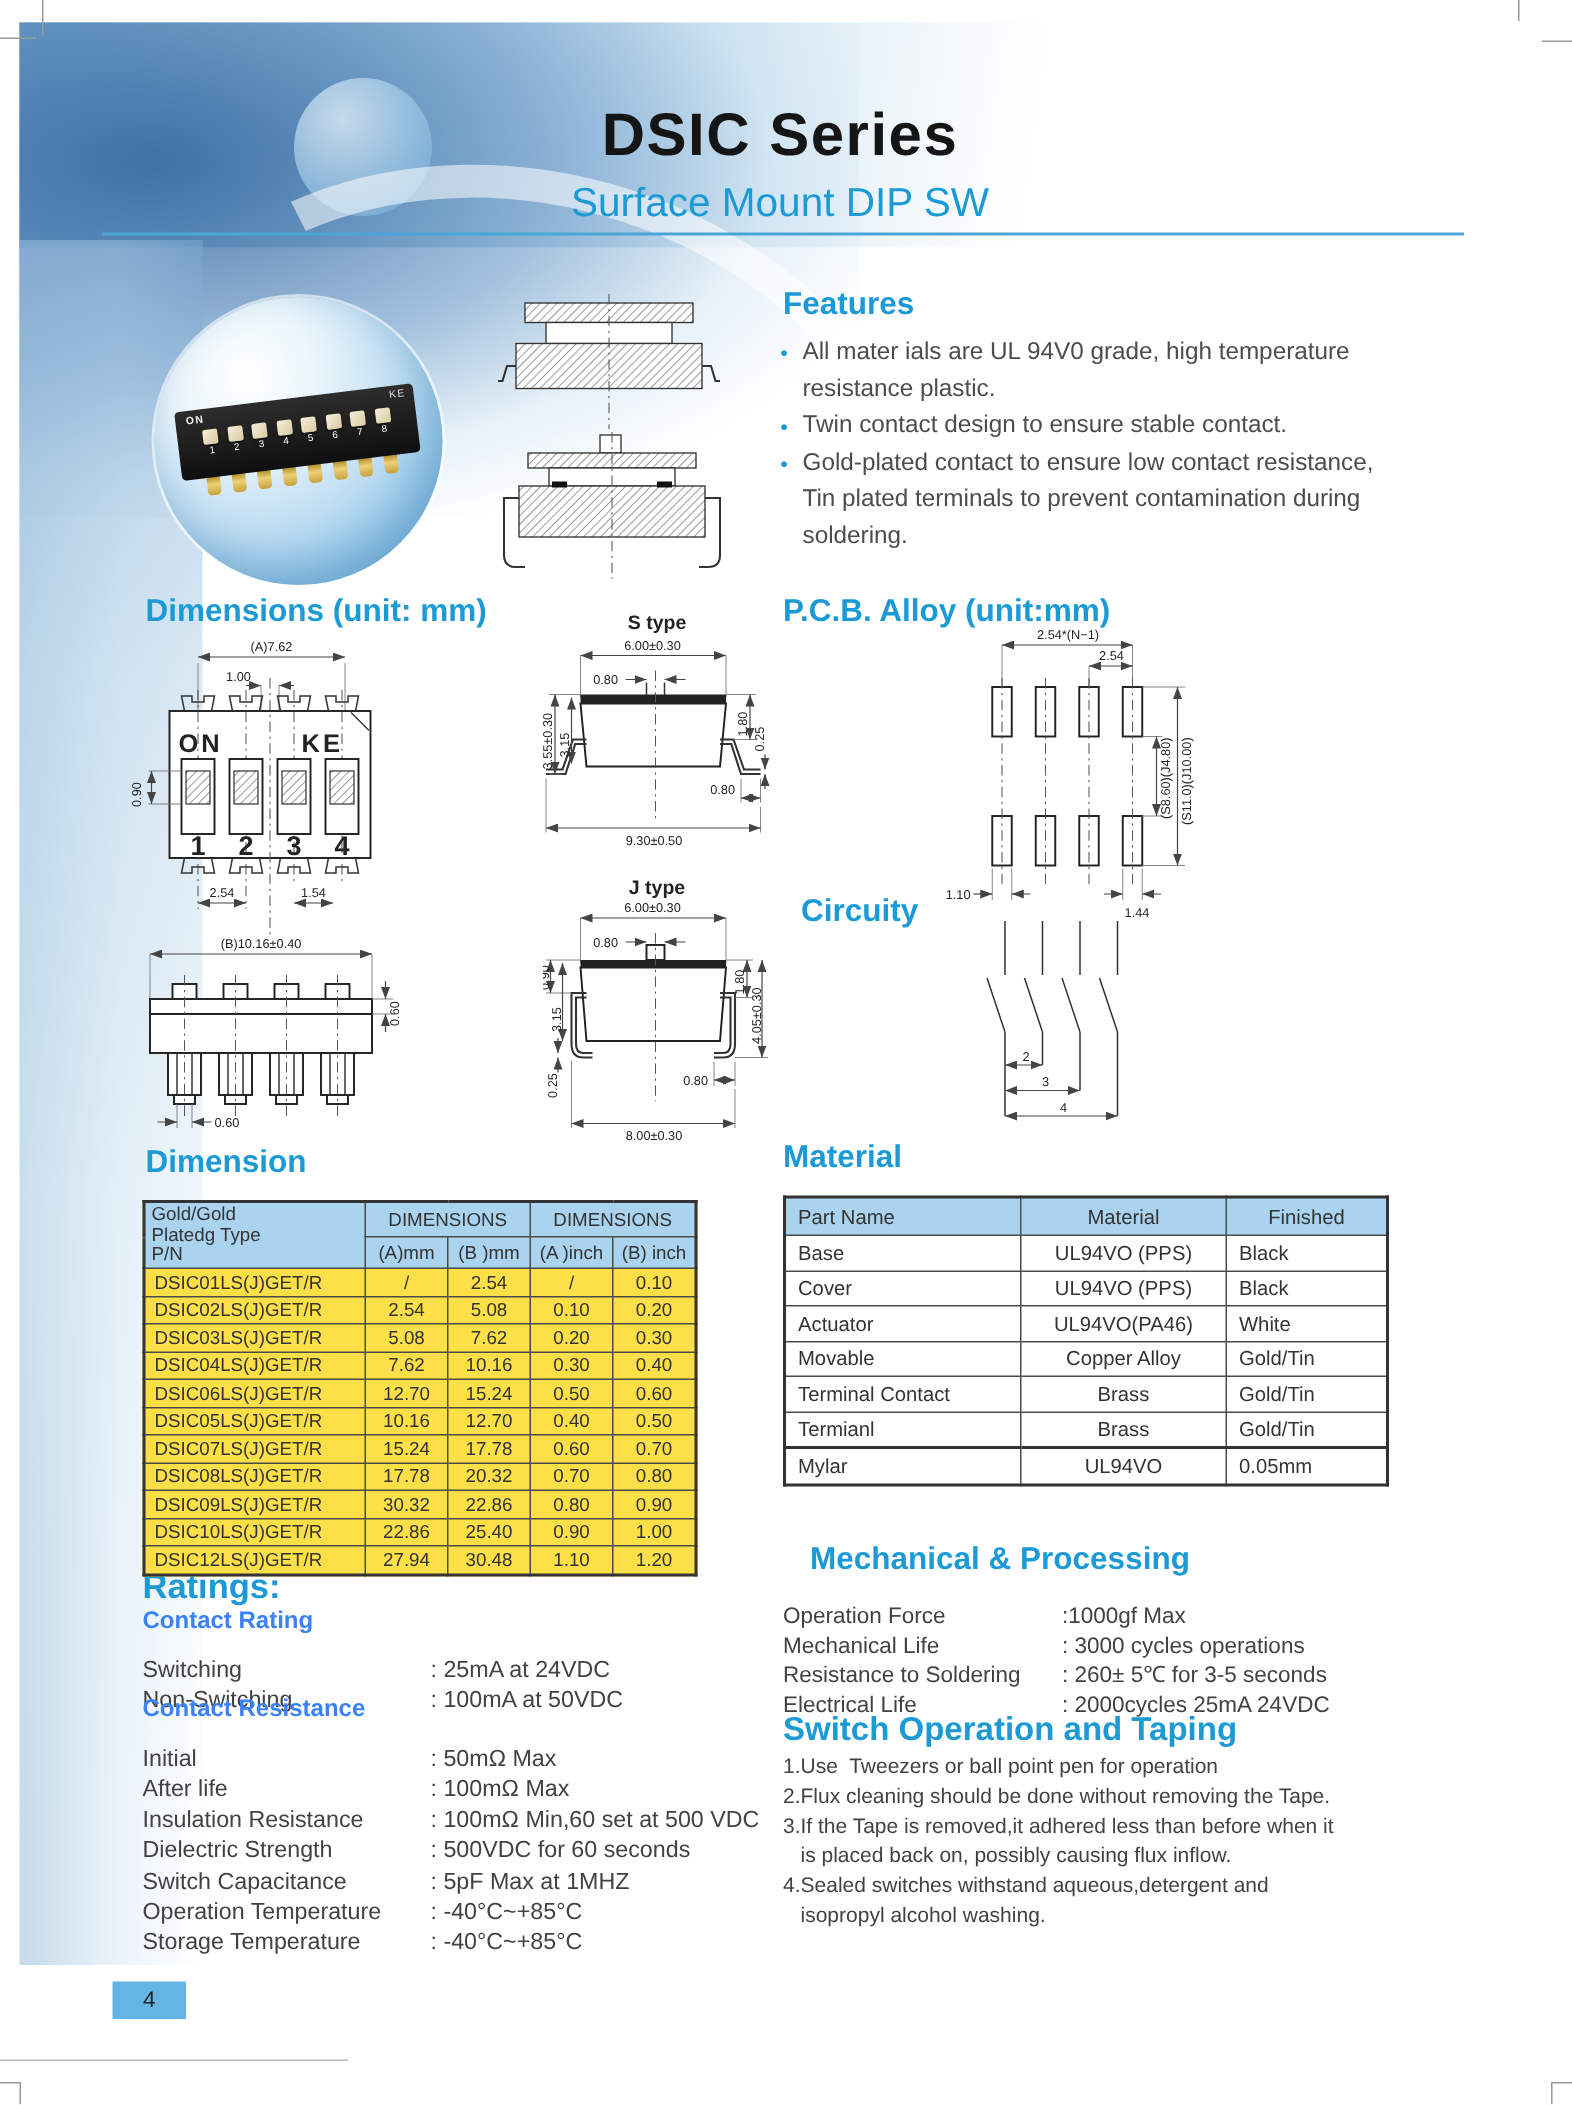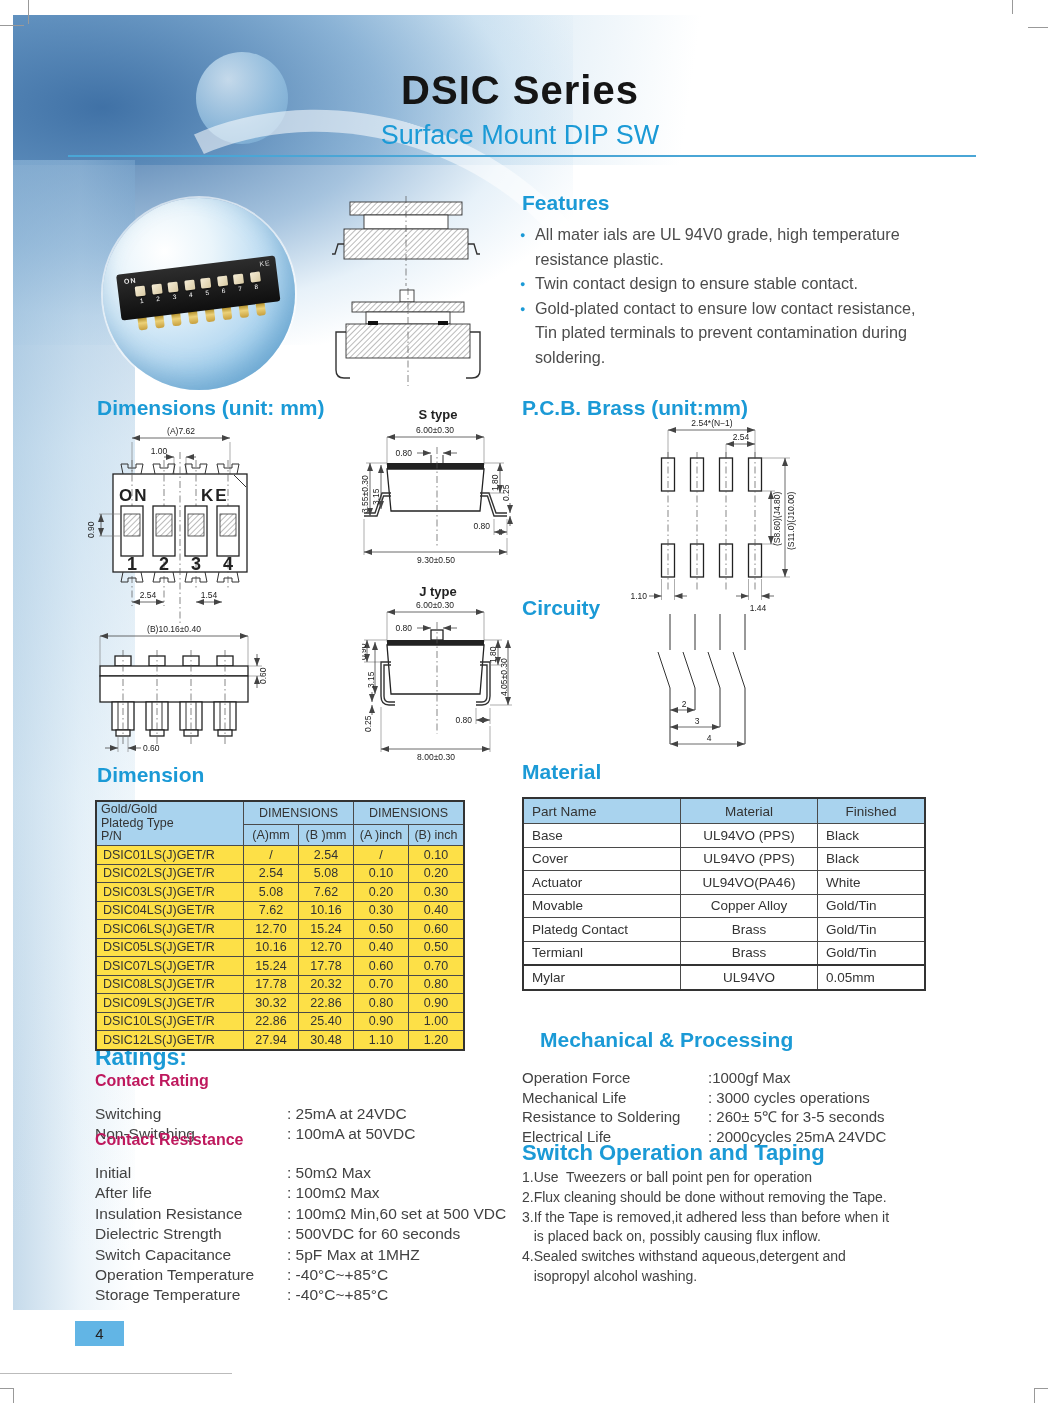--- a/index.html
+++ b/index.html
@@ -43,21 +43,21 @@
   .mattable{position:absolute;left:522px;top:797px;font-size:13.5px;color:#333;background:#fff;border:2px solid #333;}
   .mattable th,.mattable td{border:1px solid #4a4a4a;padding:0 8px;}
   .mattable thead th{background:var(--c-thbg,#a9d3ee);font-weight:normal;height:24px;}
   .mattable td{height:22.5px;}
   .m-part{width:140px;text-align:left;}
   .m-mat{width:120px;text-align:center;}
   .m-fin{width:90px;text-align:left;}
   .mattable th.m-mat,.mattable th.m-fin{text-align:center;}
   .mattable tr:last-child td{border-top:2px solid #333;}
   
-  .subhead{position:absolute;font-size:16px;font-weight:bold;color:#be185d;}
+  .subhead{position:absolute;font-size:16px;font-weight:bold;color:#3b82f6;}
   .spec-col{position:absolute;margin-top:12px;}
   .spec-row{display:flex;font-size:15.5px;line-height:20.4px;color:#424242;}
   .spec-label{width:192px;flex:none;}
   .mech .spec-row{line-height:19.5px;font-size:15px;}
   .mech .spec-label{width:186px;}
   .tape-list{position:absolute;left:522px;top:1168px;width:475px;}
   .tape-list .tape{font-size:14px;line-height:19.8px;color:#424242;white-space:pre-wrap;}
   .badge{position:absolute;left:75px;top:1321px;width:49px;height:25px;background:var(--c-badge,#62b5e5);
     display:flex;align-items:center;justify-content:center;font-size:15px;color:#222;}
   
@@ -194,22 +194,22 @@
   <ul class="feat-list">
       <li>All mater ials are UL 94V0 grade,  high temperature
 resistance plastic.</li>
       <li>Twin contact design to ensure stable contact.</li>
       <li>Gold-plated contact to ensure low contact resistance,
 Tin plated terminals to prevent contamination during
 soldering.</li>
     </ul>
 
   <div class="h1b" style="left:97px;top:396px">Dimensions (unit: mm)</div>
-  <div class="h1b" style="left:522px;top:396px">P.C.B. Brass (unit:mm)</div>
-  <div class="h1b" style="left:522px;top:596px">Circuity</div>
+  <div class="h1b" style="left:522px;top:396px">P.C.B. Alloy (unit:mm)</div>
+  <div class="h1b" style="left:534px;top:596px">Circuity</div>
   <div class="h1b" style="left:97px;top:763px">Dimension</div>
   <div class="h1b" style="left:522px;top:760px">Material</div>
   <div class="h1b" style="left:95px;top:1044px;font-size:23px">Ratings:</div>
   <div class="h1b" style="left:540px;top:1028px">Mechanical &amp; Processing</div>
   <div class="h1b" style="left:522px;top:1140px;font-size:22px">Switch Operation and Taping</div>
 
   <svg class="dw" style="left:85px;top:424px" width="190" height="212">
     <line class="xl" x1="47" y1="18" x2="47" y2="80"></line>
       <line class="xl" x1="145" y1="18" x2="145" y2="80"></line>
     <line class="dl" x1="47" y1="14" x2="145" y2="14" marker-start="url(#mS)" marker-end="url(#mE)"></line>
@@ -576,21 +576,21 @@
           <td class="m-part">Actuator</td>
           <td class="m-mat">UL94VO(PA46)</td>
           <td class="m-fin">White</td>
         </tr>
         <tr>
           <td class="m-part">Movable</td>
           <td class="m-mat">Copper Alloy</td>
           <td class="m-fin">Gold/Tin</td>
         </tr>
         <tr>
-          <td class="m-part">Platedg Contact</td>
+          <td class="m-part">Terminal Contact</td>
           <td class="m-mat">Brass</td>
           <td class="m-fin">Gold/Tin</td>
         </tr>
         <tr>
           <td class="m-part">Termianl</td>
           <td class="m-mat">Brass</td>
           <td class="m-fin">Gold/Tin</td>
         </tr>
         <tr>
           <td class="m-part">Mylar</td>

